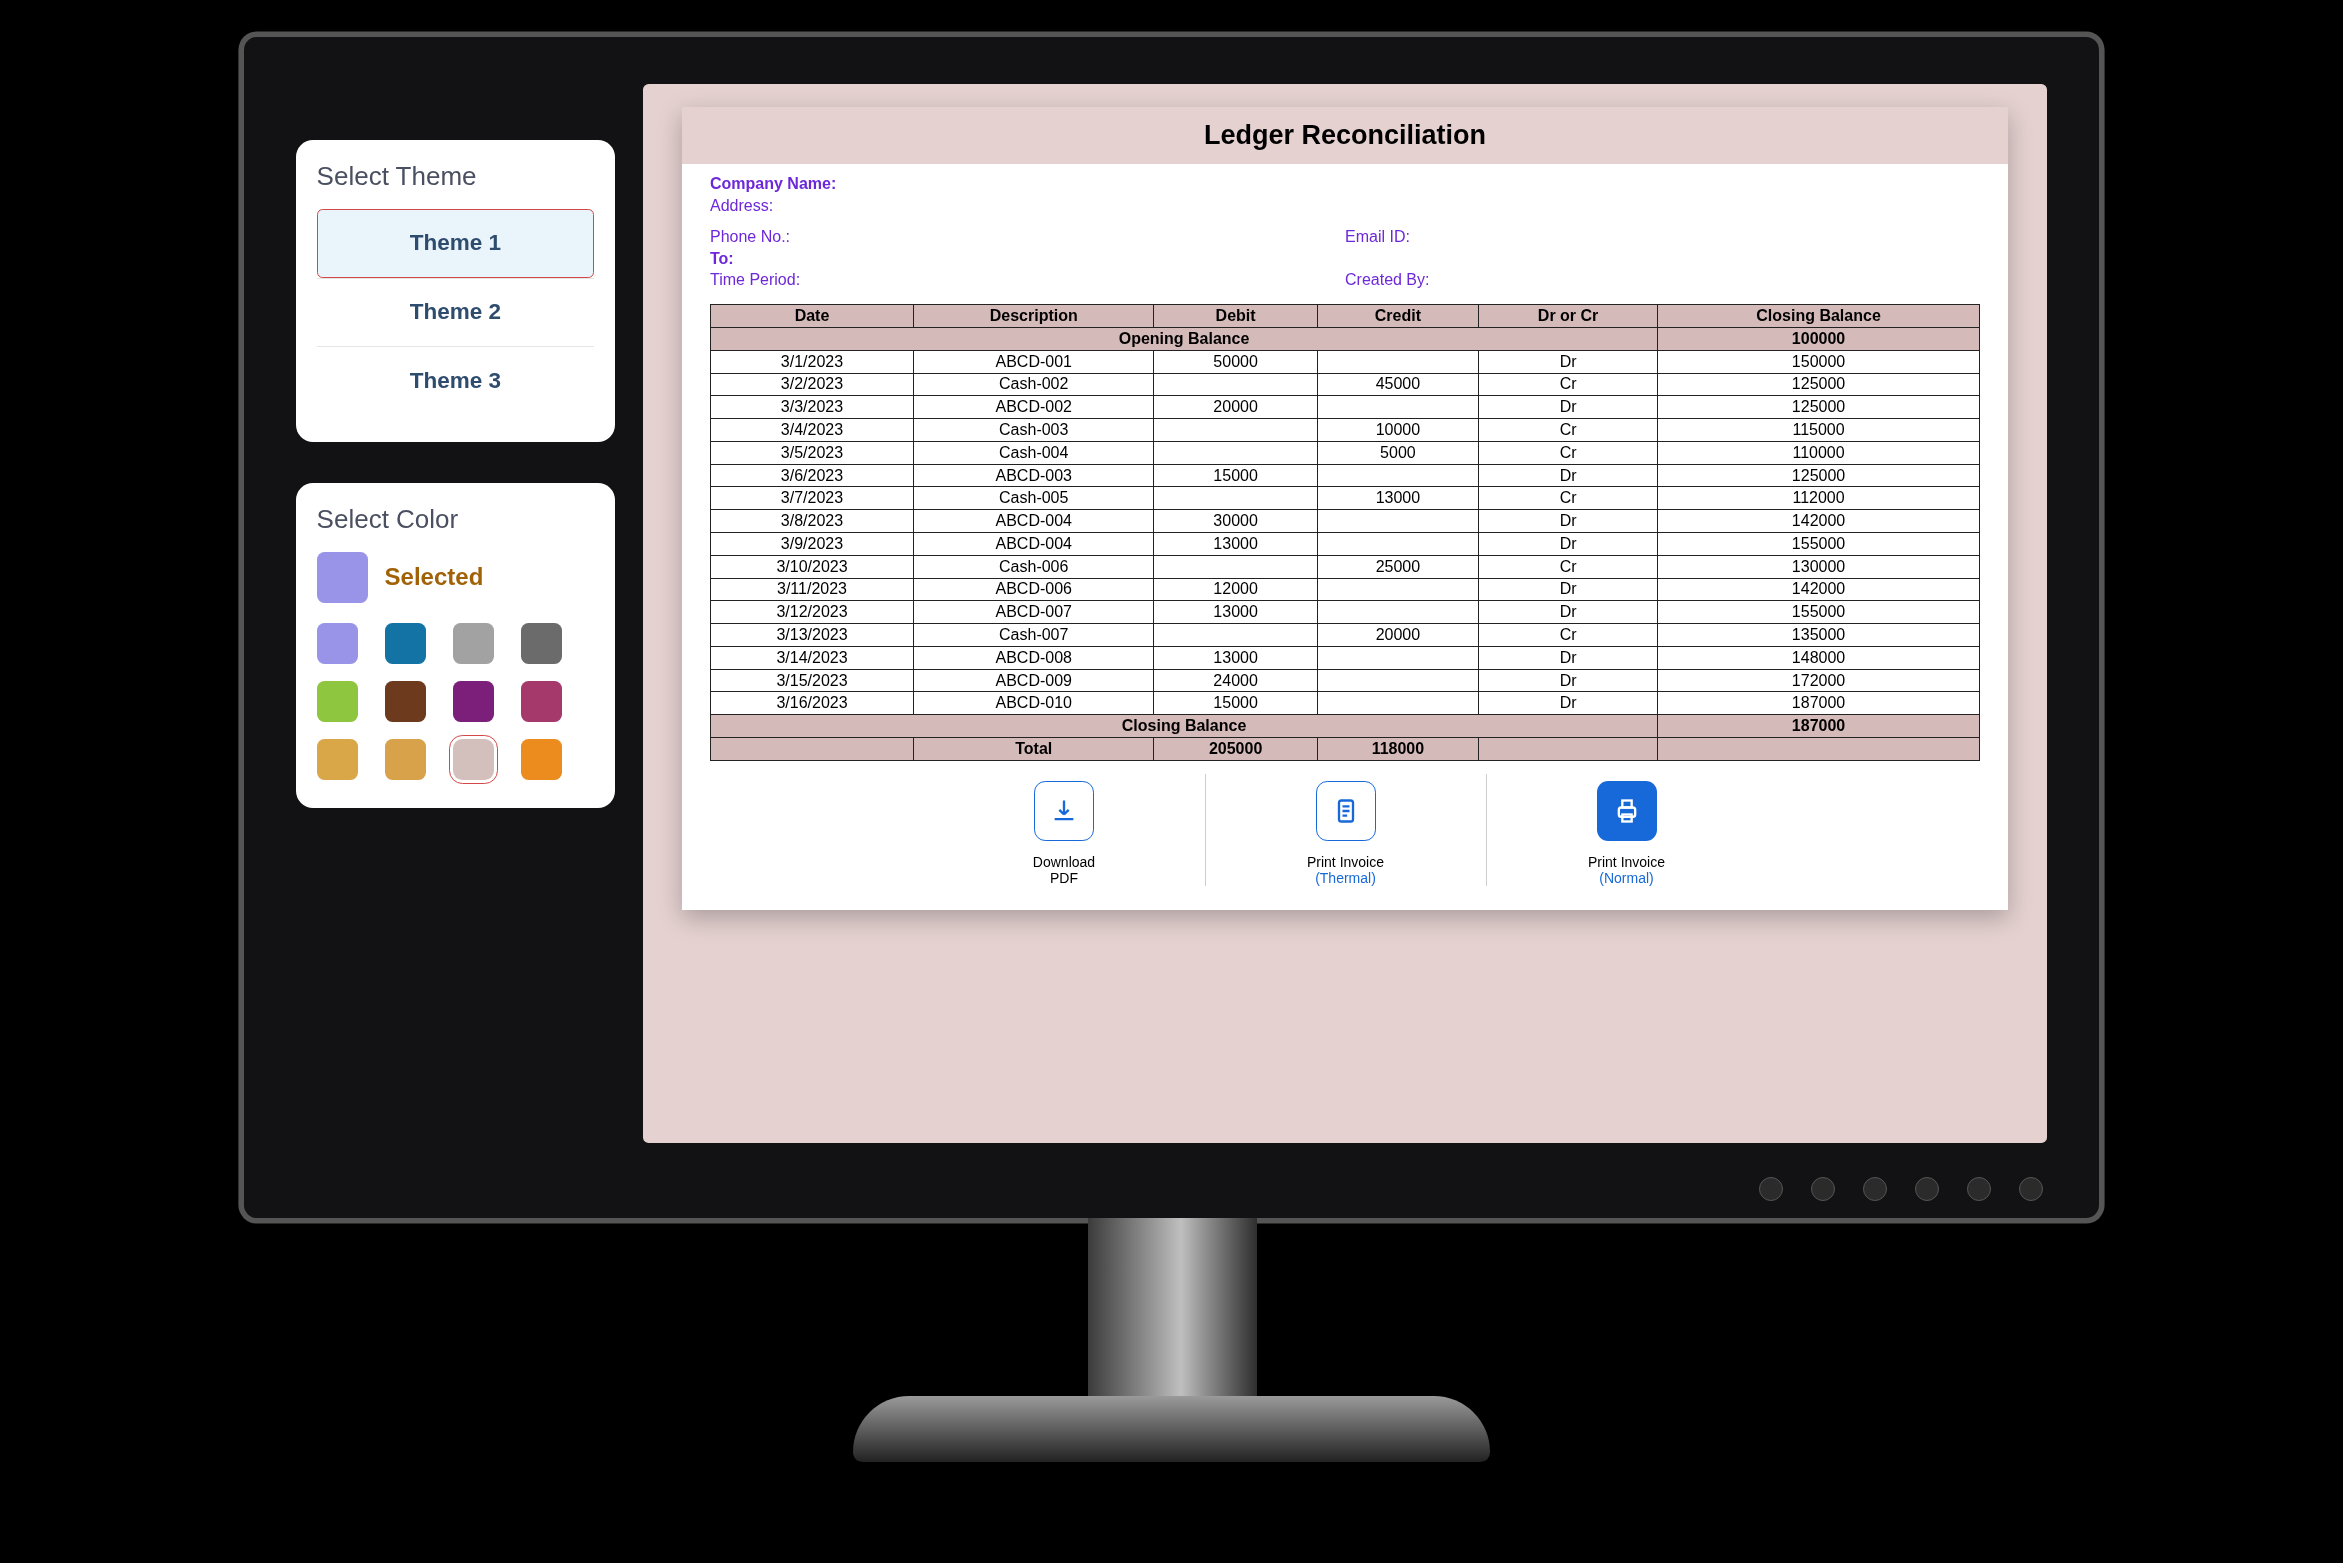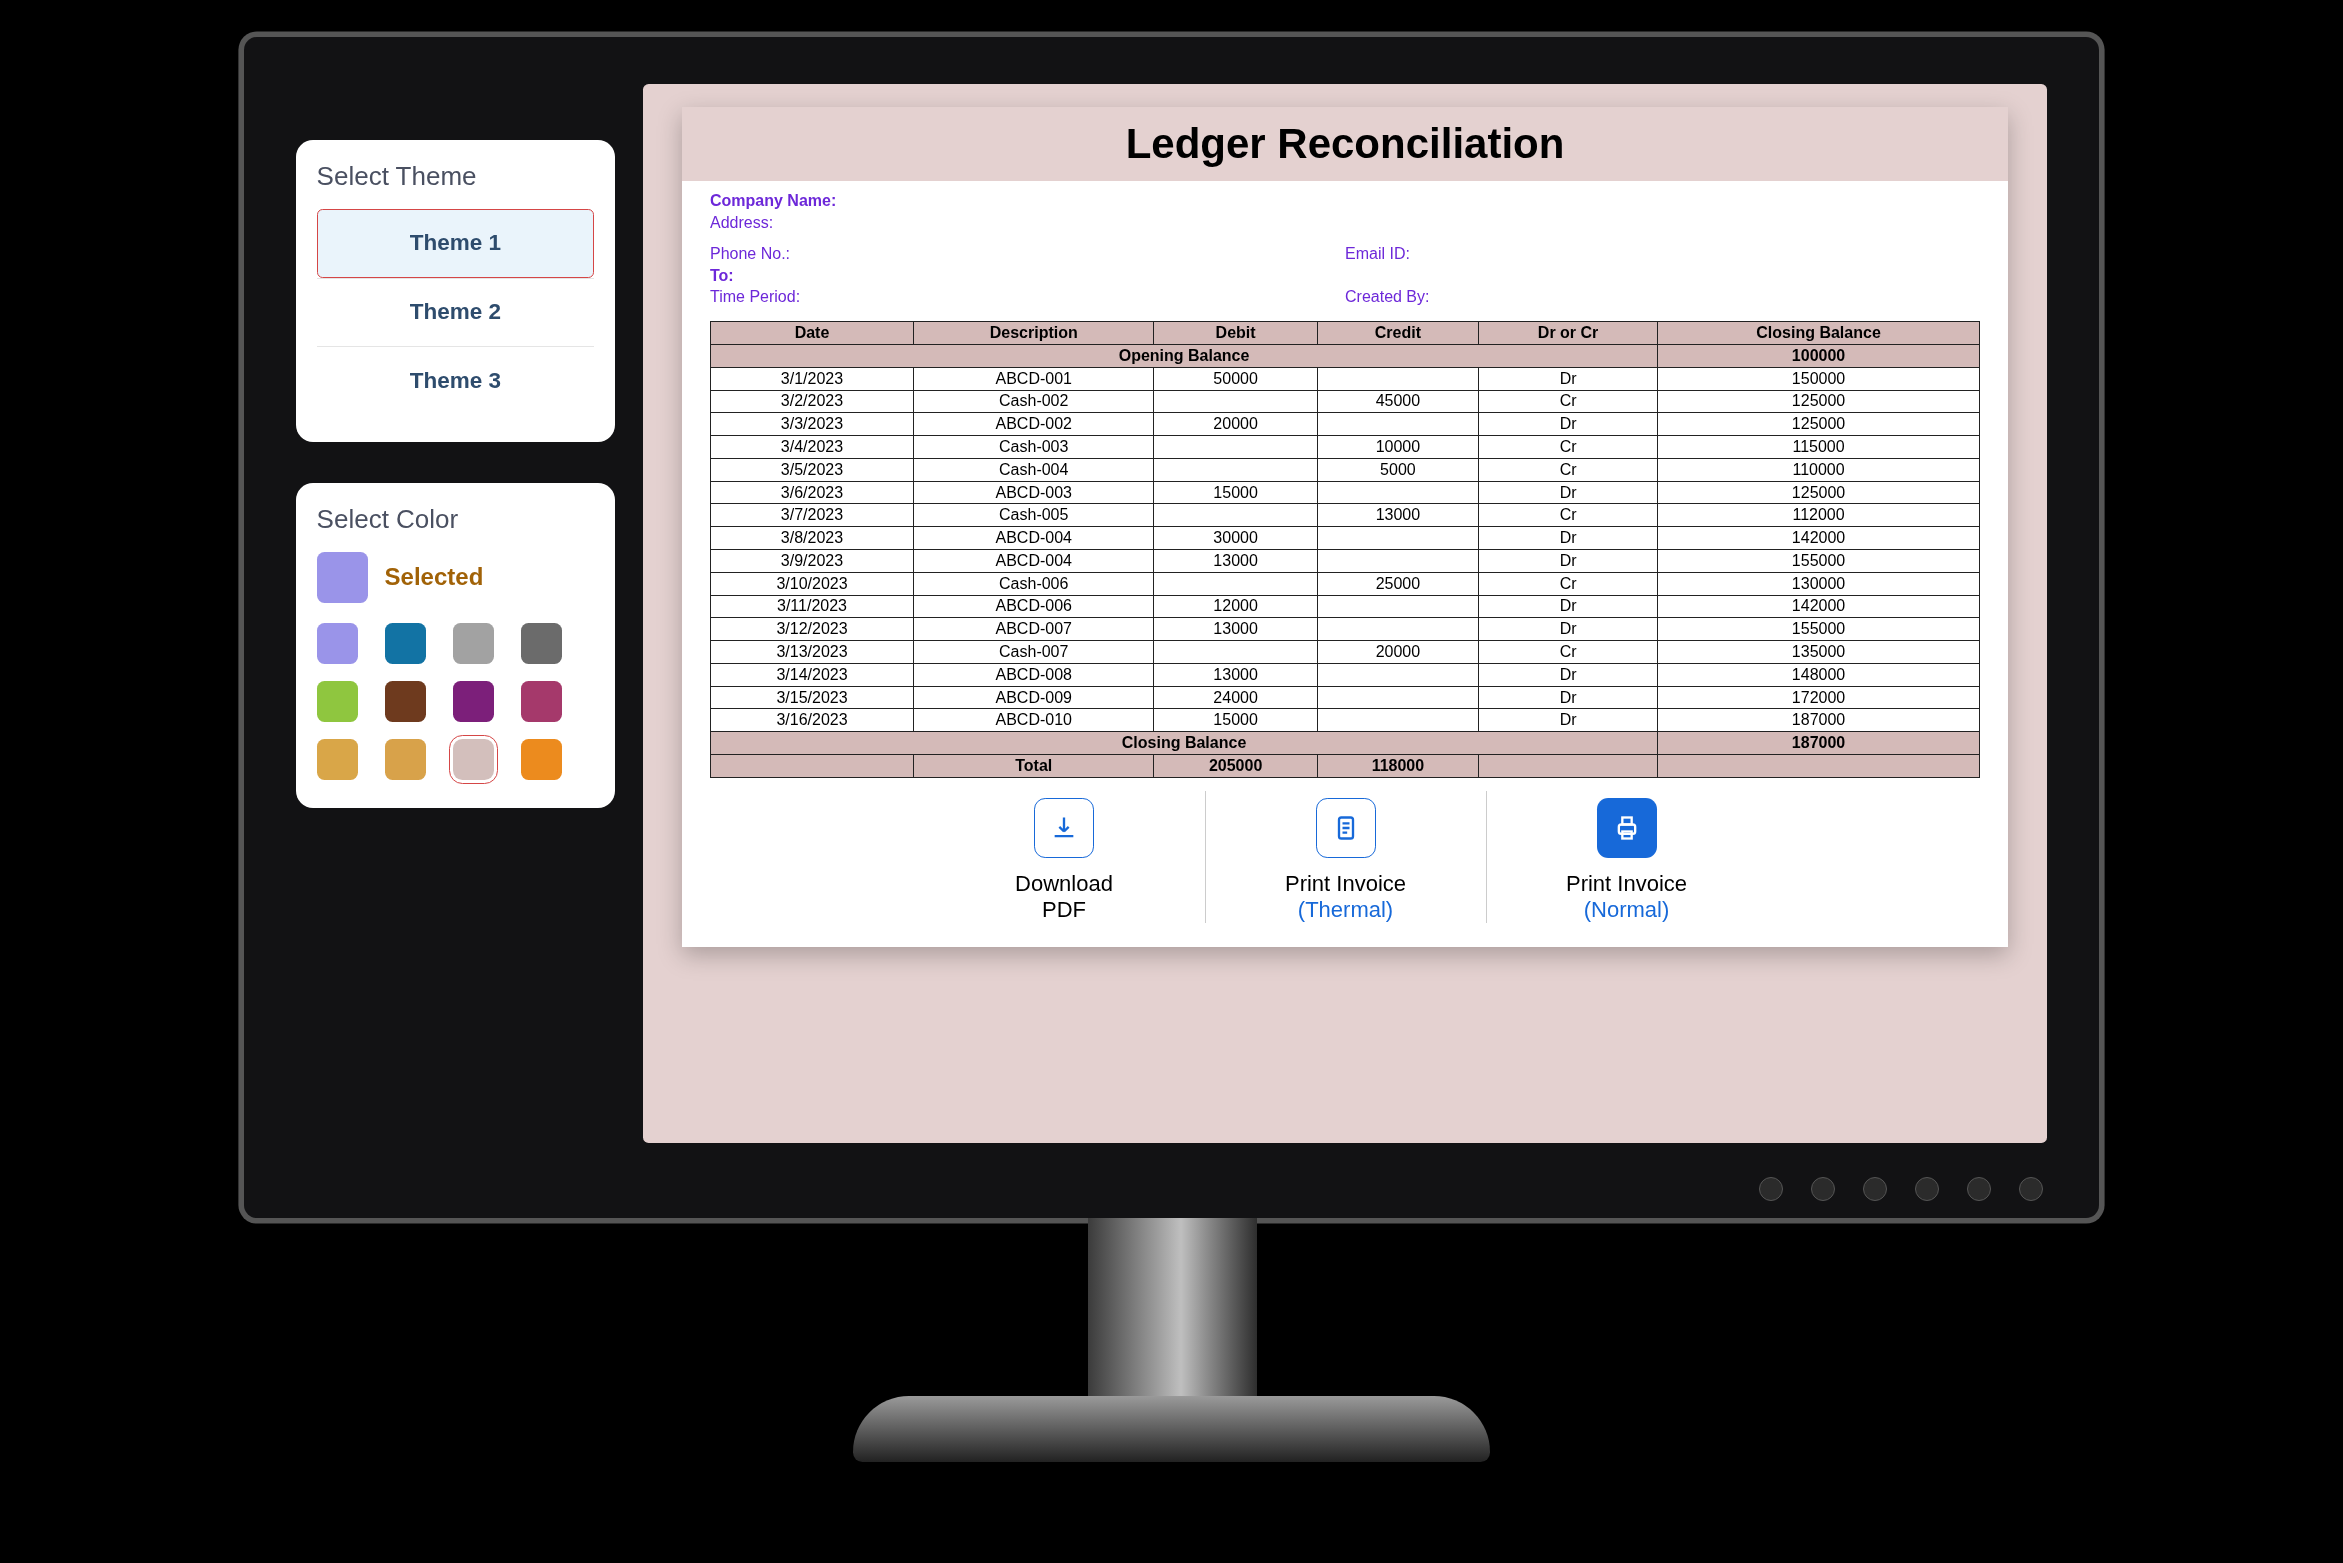--- a/index.html
+++ b/index.html
@@ -90,21 +90,21 @@
     position: relative;
   }
   .doc {
     background: #fff;
     box-shadow: 0 7.5px 22.5px rgba(0,0,0,.25);
     padding: 0 0 24px 0;
   }
   .doc-title {
     background: #e4d1d0;
     text-align:center;
-    font-size: 42px;
+    font-size: 27px;
     font-weight: 800;
     padding: 13px 0;
     margin: 0 0 9.4px 0;
     font-family: "Segoe UI", Arial, sans-serif;
   }
   .meta { padding: 1.9px 28px; font-size:16px; color:#6d28d9; }
   .meta-row { display:flex; }
   .meta-row .left, .meta-row .right { flex:1; }
   .meta b { font-weight:700; }
   table.ledger {
@@ -120,21 +120,21 @@
   }
   table.ledger th { background:#d4bab8; font-weight:700; }
   tr.band td { background:#d4bab8; font-weight:700; }
   
   .actions {
     display:flex; justify-content:center; gap:0px; margin-top:11.2px;
   }
   .action {
     flex:0 0 281px;
     display:flex; flex-direction:column; align-items:center;
-    font-size:22px;
+    font-size:14px;
     border-left:0.9px solid #ccc;
     padding: 7.5px 0 0 0;
   }
   .action:first-child{border-left:none;}
   .action-icon {
     width:60px;height:60px;border-radius:11.2px;
     display:flex;align-items:center;justify-content:center;
     margin-bottom:13px;
   }
   .icon-outline{ border:1.9px solid #1769d9; color:#1769d9; background:#fff; }

